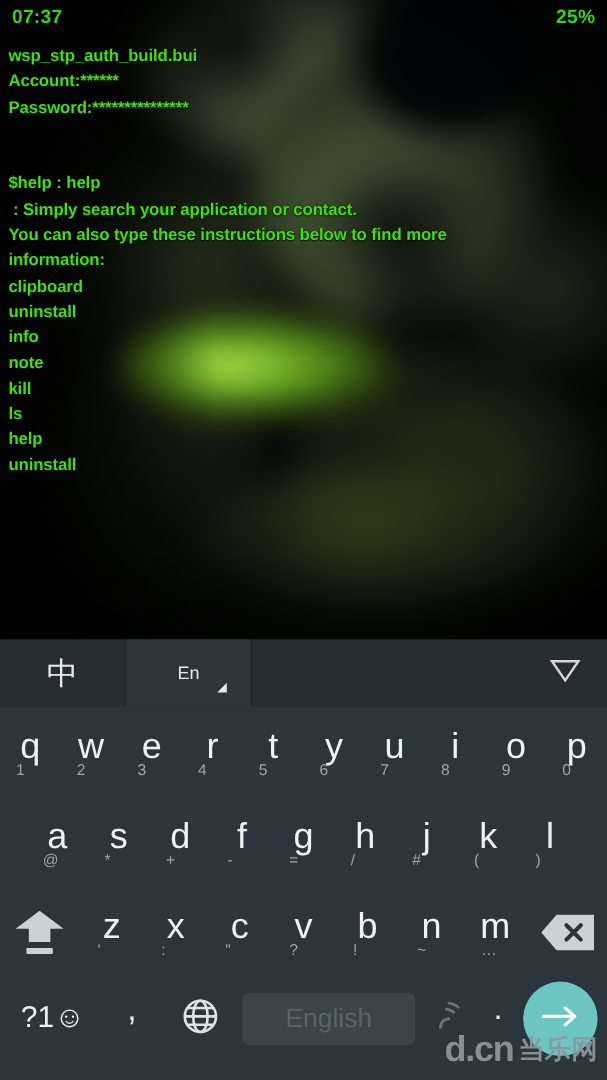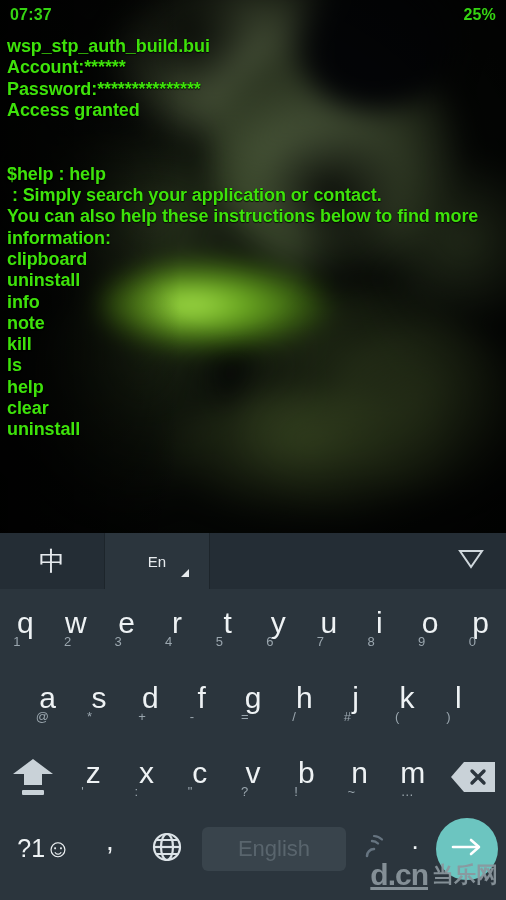--- a/index.html
+++ b/index.html
@@ -80,21 +80,21 @@
     letter-spacing:0.2px;
   }
 
   
   #console {
     position:absolute; left:7px; top:36px; right:6px;
     z-index:5;
   }
   .line {
     color:#3ee20a;
-    font-size:18px;
+    font-size:14px;
     font-weight:bold;
     line-height:21.3px;
     white-space:pre;
     letter-spacing:-0.1px;
     text-shadow:0 0 1px rgba(0,0,0,0.85), 0 1px 1px rgba(0,0,0,0.8);
   }
   .spacer { height:21.3px; }
 
   
   #keyboard {
@@ -200,21 +200,20 @@
   
   #watermark {
     position:absolute; right:8px; bottom:8px;
     display:flex; align-items:center; gap:4px;
     z-index:30;
     pointer-events:none;
   }
   #wm-latin {
     color:#8c979e; font-size:30px; font-weight:bold; letter-spacing:-1px;
     opacity:0.92;
-    text-decoration:underline;
   }
   #wm-cn {
     color:#8c979e; font-size:22px; font-weight:bold; letter-spacing:0px;
     opacity:0.92;
   }
 </style>
 </head>
 <body>
 
 <div id="screen">
@@ -242,35 +241,33 @@
 
     <div id="statusbar">
       <span class="status-text">07:37</span>
       <span class="status-text">25%</span>
     </div>
 
     <div id="console">
       <div class="line">wsp_stp_auth_build.bui</div>
       <div class="line">Account:******</div>
       <div class="line">Password:***************</div>
-      <div class="line">Access granted</div>
       <div class="spacer"></div>
       <div class="spacer"></div>
       <div class="line">$help : help</div>
       <div class="line"> : Simply search your application or contact.</div>
-      <div class="line">You can also help these instructions below to find more</div>
+      <div class="line">You can also type these instructions below to find more</div>
       <div class="line">information:</div>
       <div class="line">clipboard</div>
       <div class="line">uninstall</div>
       <div class="line">info</div>
       <div class="line">note</div>
       <div class="line">kill</div>
       <div class="line">ls</div>
       <div class="line">help</div>
-      <div class="line">clear</div>
       <div class="line">uninstall</div>
     </div>
   </div>
 
   <div id="keyboard">
 
     <div id="kbtoolbar">
       <div class="tab">
         <span class="tab-label">中</span>
       </div>

